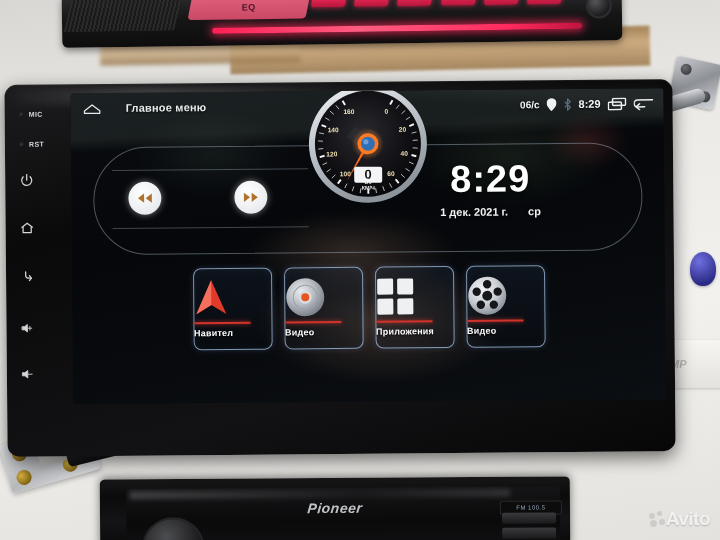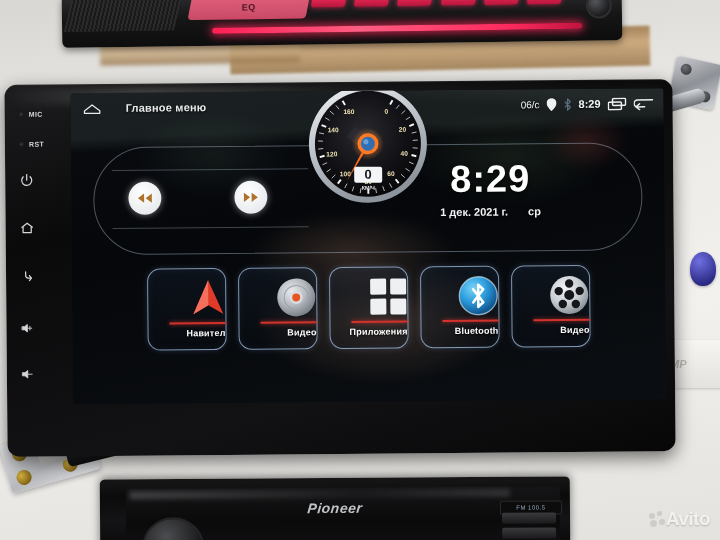--- a/index.html
+++ b/index.html
@@ -233,21 +233,21 @@
   .statusbar {
     position: absolute; left: 0; right: 0; top: 0; height: 30px;
     display: flex; align-items: center; padding: 0 10px 0 12px;
     z-index: 5;
   }
   .sb-left { display: flex; align-items: center; gap: 24px; }
   .sb-home svg { width: 19px; height: 13px; display:block; }
   .sb-title { color: #e9eaec; font-size: 11px; font-weight: bold; letter-spacing: .2px;
     text-shadow: 0 1px 2px rgba(0,0,0,.8); }
   .sb-right { margin-left: auto; display: flex; align-items: center; gap: 7px; }
-  .sb-spd { color: #f2f3f4; font-size: 10px; font-weight: normal; text-shadow: 0 1px 2px #000; }
+  .sb-spd { color: #f2f3f4; font-size: 10px; font-weight: bold; text-shadow: 0 1px 2px #000; }
   .sb-time { color: #f5f6f7; font-size: 11px; font-weight: bold; text-shadow: 0 1px 2px #000; }
   .sb-ico svg { display:block; }
 
   
   .widget {
     position: absolute; left: 22px; right: 22px; top: 54px; height: 108px;
     border: 1px solid rgba(195,215,235,.38);
     border-radius: 54px;
     z-index: 4;
   }
@@ -292,25 +292,25 @@
   }
 
   
   .dock {
     position: absolute; left: 0; right: 0; top: 176px; height: 92px;
     display: flex; justify-content: center; gap: 12px; z-index: 4;
   }
   .tile {
     width: 79px; height: 82px;
     border: 1px solid rgba(175,205,240,.72);
-    border-radius: 13px;
+    border-radius: 8px;
     background: linear-gradient(180deg, rgba(30,45,65,.30), rgba(10,16,26,.16));
     position: relative;
     box-shadow: 0 0 6px rgba(150,190,255,.18), inset 0 0 10px rgba(120,170,230,.07);
-    display: flex; flex-direction: column; align-items: flex-end;
+    display: flex; flex-direction: column; align-items: flex-start;
   }
   .tile .ico { height: 48px; display: flex; align-items: center; justify-content: center; margin-top: 5px; }
   .tile .ico svg { display: block; }
   .tile .uline {
     width: 56px; height: 2px; background: #d1332c;
     box-shadow: 0 0 4px rgba(220,60,50,.8); margin-bottom: 4px;
   }
   .tile .lbl {
     color: #ffffff; font-size: 9px; font-weight: bold; letter-spacing: .2px;
     text-shadow: 0 1px 2px rgba(0,0,0,.9);
@@ -646,38 +646,20 @@
               <rect x="1" y="1" width="16" height="16" rx="1.5" fill="#eef0f2"></rect>
               <rect x="21" y="1" width="16" height="16" rx="1.5" fill="#eef0f2"></rect>
               <rect x="1" y="21" width="16" height="16" rx="1.5" fill="#eef0f2"></rect>
               <rect x="21" y="21" width="16" height="16" rx="1.5" fill="#eef0f2"></rect>
             </svg>
           </div>
           <div class="uline"></div>
           <div class="lbl">Приложения</div>
         </div>
 
-        <div class="tile">
-          <div class="ico">
-            <svg width="40" height="40" viewBox="0 0 40 40">
-              <defs>
-                <radialGradient id="btg" cx="36%" cy="30%" r="72%">
-                  <stop offset="0%" stop-color="#79d2f5"></stop>
-                  <stop offset="48%" stop-color="#2e9fe0"></stop>
-                  <stop offset="100%" stop-color="#0d4f88"></stop>
-                </radialGradient>
-              </defs>
-              <circle cx="20" cy="20" r="19" fill="url(#btg)"></circle>
-              <circle cx="20" cy="20" r="19" fill="none" stroke="#cfe9f8" stroke-width="1.4" opacity=".65"></circle>
-              <path d="M15 13.5 25 26.5 20 31V9l5 4.5-10 13" fill="none" stroke="#ffffff" stroke-width="2.6" stroke-linejoin="round" stroke-linecap="round"></path>
-            </svg>
-          </div>
-          <div class="uline"></div>
-          <div class="lbl">Bluetooth</div>
-        </div>
 
         <div class="tile">
           <div class="ico">
             <svg width="40" height="40" viewBox="0 0 40 40">
               <defs>
                 <radialGradient id="reelg" cx="38%" cy="32%" r="68%">
                   <stop offset="0%" stop-color="#f1f2f4"></stop>
                   <stop offset="60%" stop-color="#c9ced3"></stop>
                   <stop offset="100%" stop-color="#8f959c"></stop>
                 </radialGradient>

